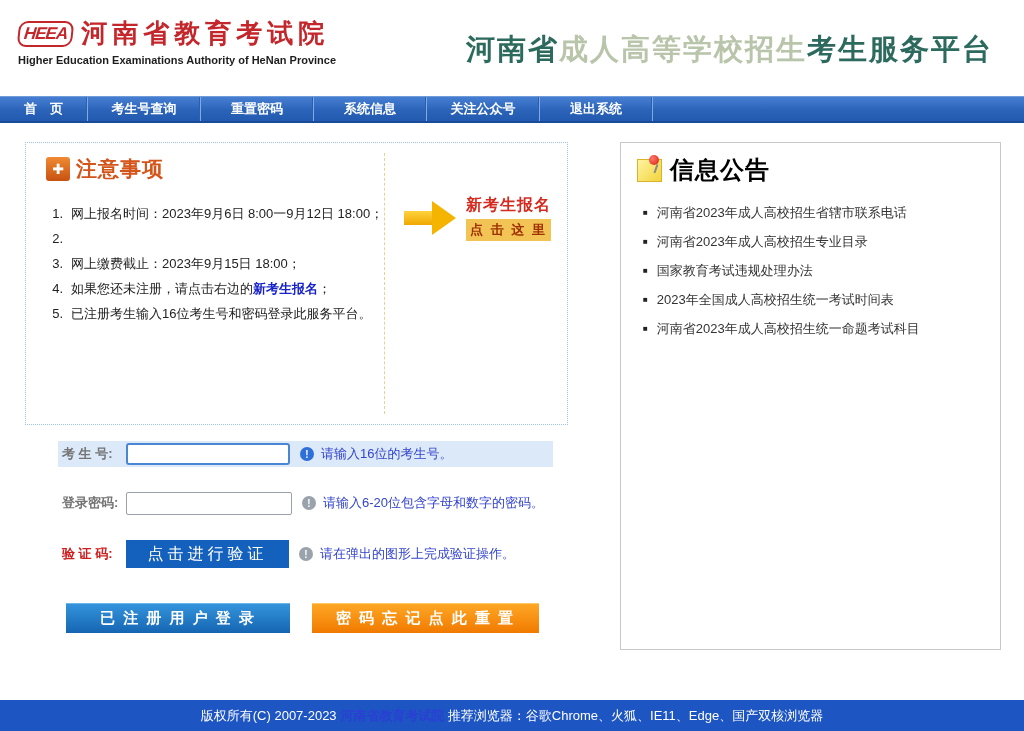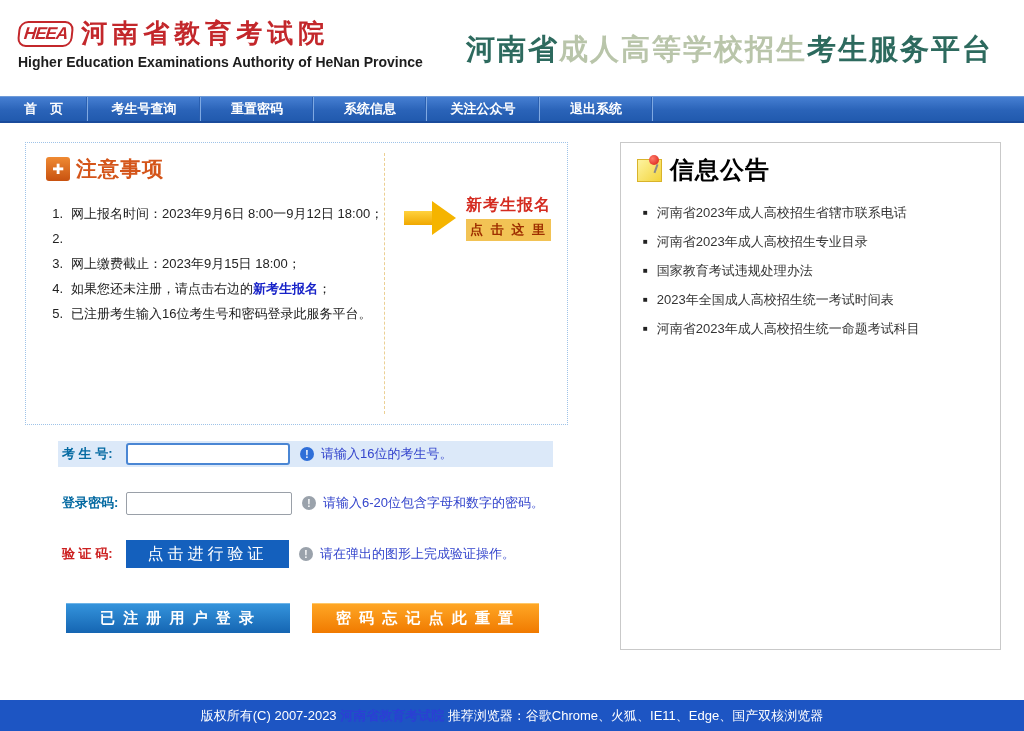--- a/index.html
+++ b/index.html
@@ -4,21 +4,21 @@
 <style>
   * { margin:0; padding:0; box-sizing:border-box; }
   html,body { width:1024px; height:731px; background:#fff; font-family:"Liberation Sans","DejaVu Sans",sans-serif; }
   .page { position:relative; width:1024px; height:731px; background:#fff; overflow:hidden; }
 
   
   .logo-block { position:absolute; left:18px; top:16px; }
   .logo-row { display:flex; align-items:center; }
   .logo-acronym { display:inline-block; color:#c3272b; font-weight:bold; font-style:italic; font-size:17px; letter-spacing:-1px; border:2px solid #c3272b; border-radius:9px; padding:1px 4px; transform:skewX(-6deg); }
   .logo-cn { color:#c3272b; font-size:26px; font-weight:bold; letter-spacing:5px; margin-left:8px; }
-  .logo-en { color:#1d1d1d; font-size:14px; font-weight:bold; margin-top:3px; letter-spacing:0; }
+  .logo-en { color:#1d1d1d; font-size:11px; font-weight:bold; margin-top:3px; letter-spacing:0; }
   .site-title { position:absolute; left:466px; top:30px; font-size:29px; font-weight:bold; letter-spacing:2px; white-space:nowrap; }
   .t-dark { color:#2d6a5e; }
   .t-light { color:#b9c5aa; }
 
   
   .nav { position:absolute; left:0; top:96px; width:1024px; height:27px; background:linear-gradient(#467fd2,#2a63b8 55%,#215aae); border-top:1px solid #6f9bd8; border-bottom:2px solid #1a4b9b; display:flex; }
   .nav-item { width:113px; height:24px; line-height:24px; text-align:center; color:#fff; font-size:13px; font-weight:bold; text-decoration:none; border-right:1px solid #7fa9e2; box-shadow:inset -1px 0 0 #2a5fb0; cursor:pointer; white-space:nowrap; }
   .nav-item:first-child { width:88px; }
 
   
@@ -50,21 +50,21 @@
   .announce-title-text { color:#000000; font-size:24px; font-weight:bold; margin-left:8px; letter-spacing:1px; }
   .announce-list { position:absolute; left:22px; top:55px; list-style:none; }
   .announce-item { font-size:13px; color:#333; line-height:29px; white-space:nowrap; cursor:pointer; }
   .announce-item::before { content:"■"; font-size:8px; color:#222; margin-right:9px; vertical-align:2px; }
 
   
   .login-row { position:absolute; left:58px; display:flex; align-items:center; height:26px; }
   .row-candidate { top:441px; width:495px; background:#dce9f9; }
   .row-password { top:490px; }
   .row-captcha { top:539px; height:30px; }
-  .login-label { font-size:13px; font-weight:bold; color:#0369a1; margin-left:4px; width:64px; white-space:nowrap; }
+  .login-label { font-size:13px; font-weight:bold; color:#737373; margin-left:4px; width:64px; white-space:nowrap; }
   .label-red { color:#cc2020; }
   .login-input { width:164px; height:22px; border:2px solid #4a86d4; border-radius:3px; background:#fff; outline:none; margin-left:0; font-size:13px; padding:0 4px; }
   .input-plain { border:1px solid #9aa0a8; border-radius:2px; height:23px; width:166px; }
   .info-icon { width:14px; height:14px; border-radius:50%; color:#fff; font-size:10px; font-weight:bold; display:flex; align-items:center; justify-content:center; margin-left:10px; flex:none; }
   .info-blue { background:#2f6fd8; }
   .info-gray { background:#9aa2ab; }
   .hint-text { font-size:13px; color:#3344cc; margin-left:7px; white-space:nowrap; }
   .captcha-btn { width:163px; height:28px; background:#1460bd; color:#fff; border:none; font-size:16px; letter-spacing:4px; cursor:pointer; font-family:"Liberation Serif","DejaVu Serif",serif; }
 
   .big-btn { position:absolute; top:603px; height:30px; border:none; border-radius:0; color:#fff; font-size:15px; font-weight:bold; letter-spacing:2px; cursor:pointer; white-space:nowrap; }

